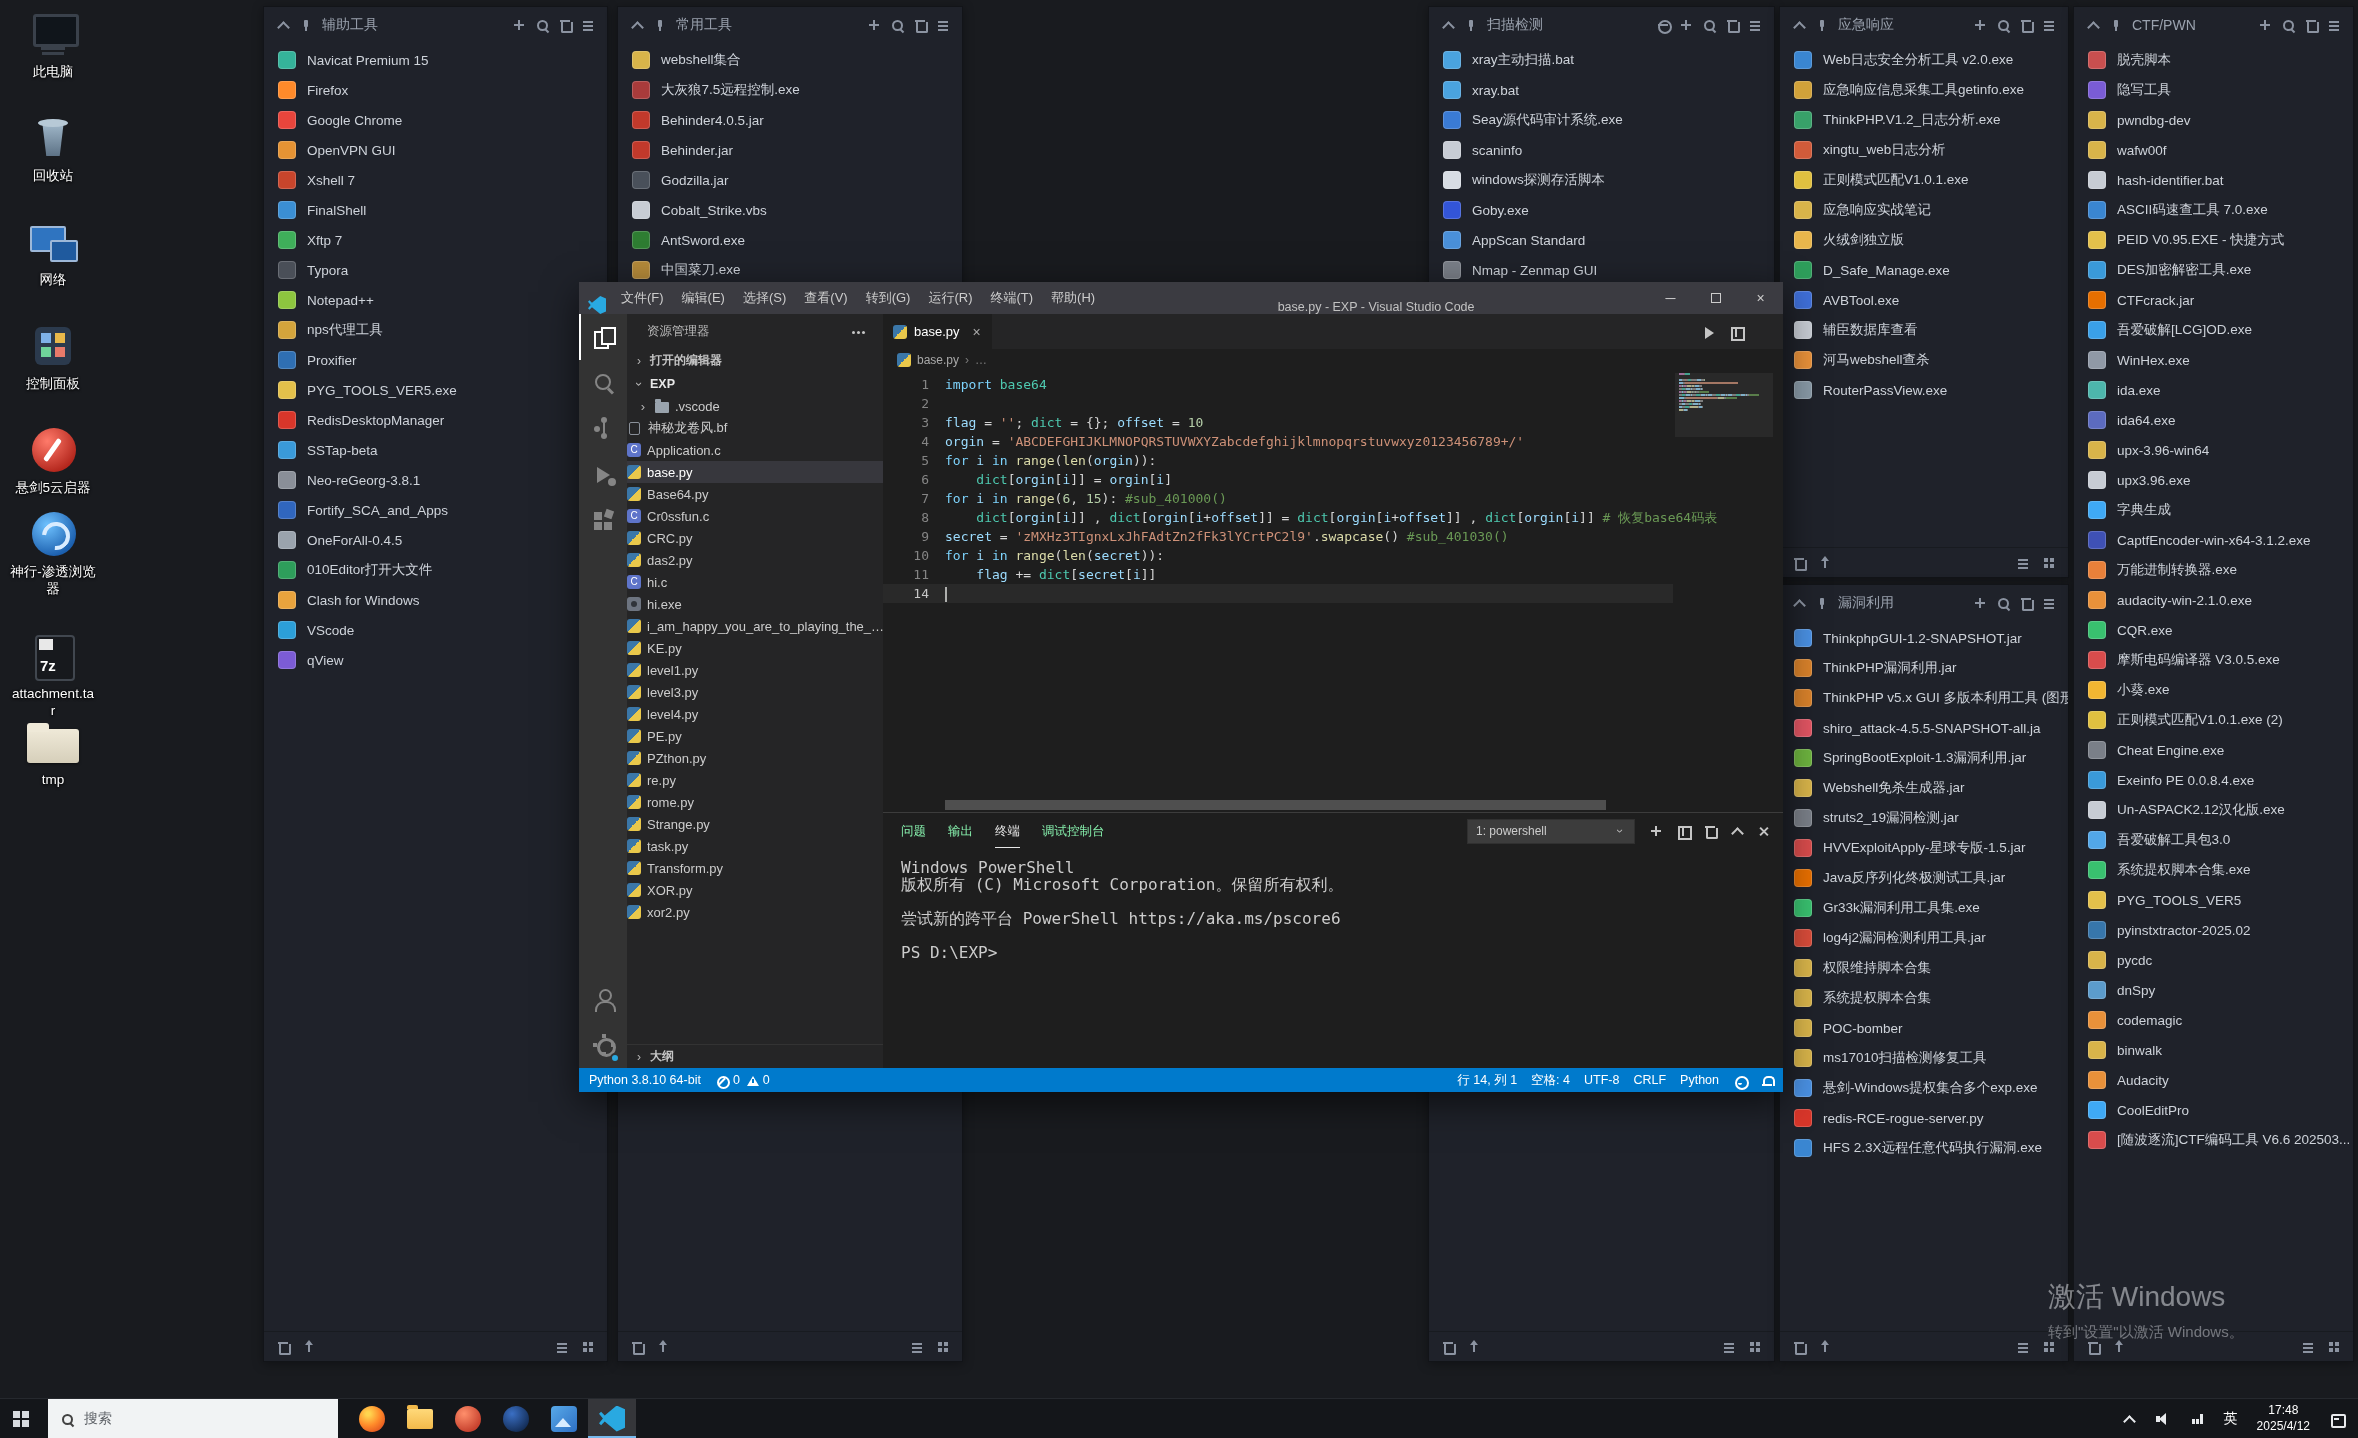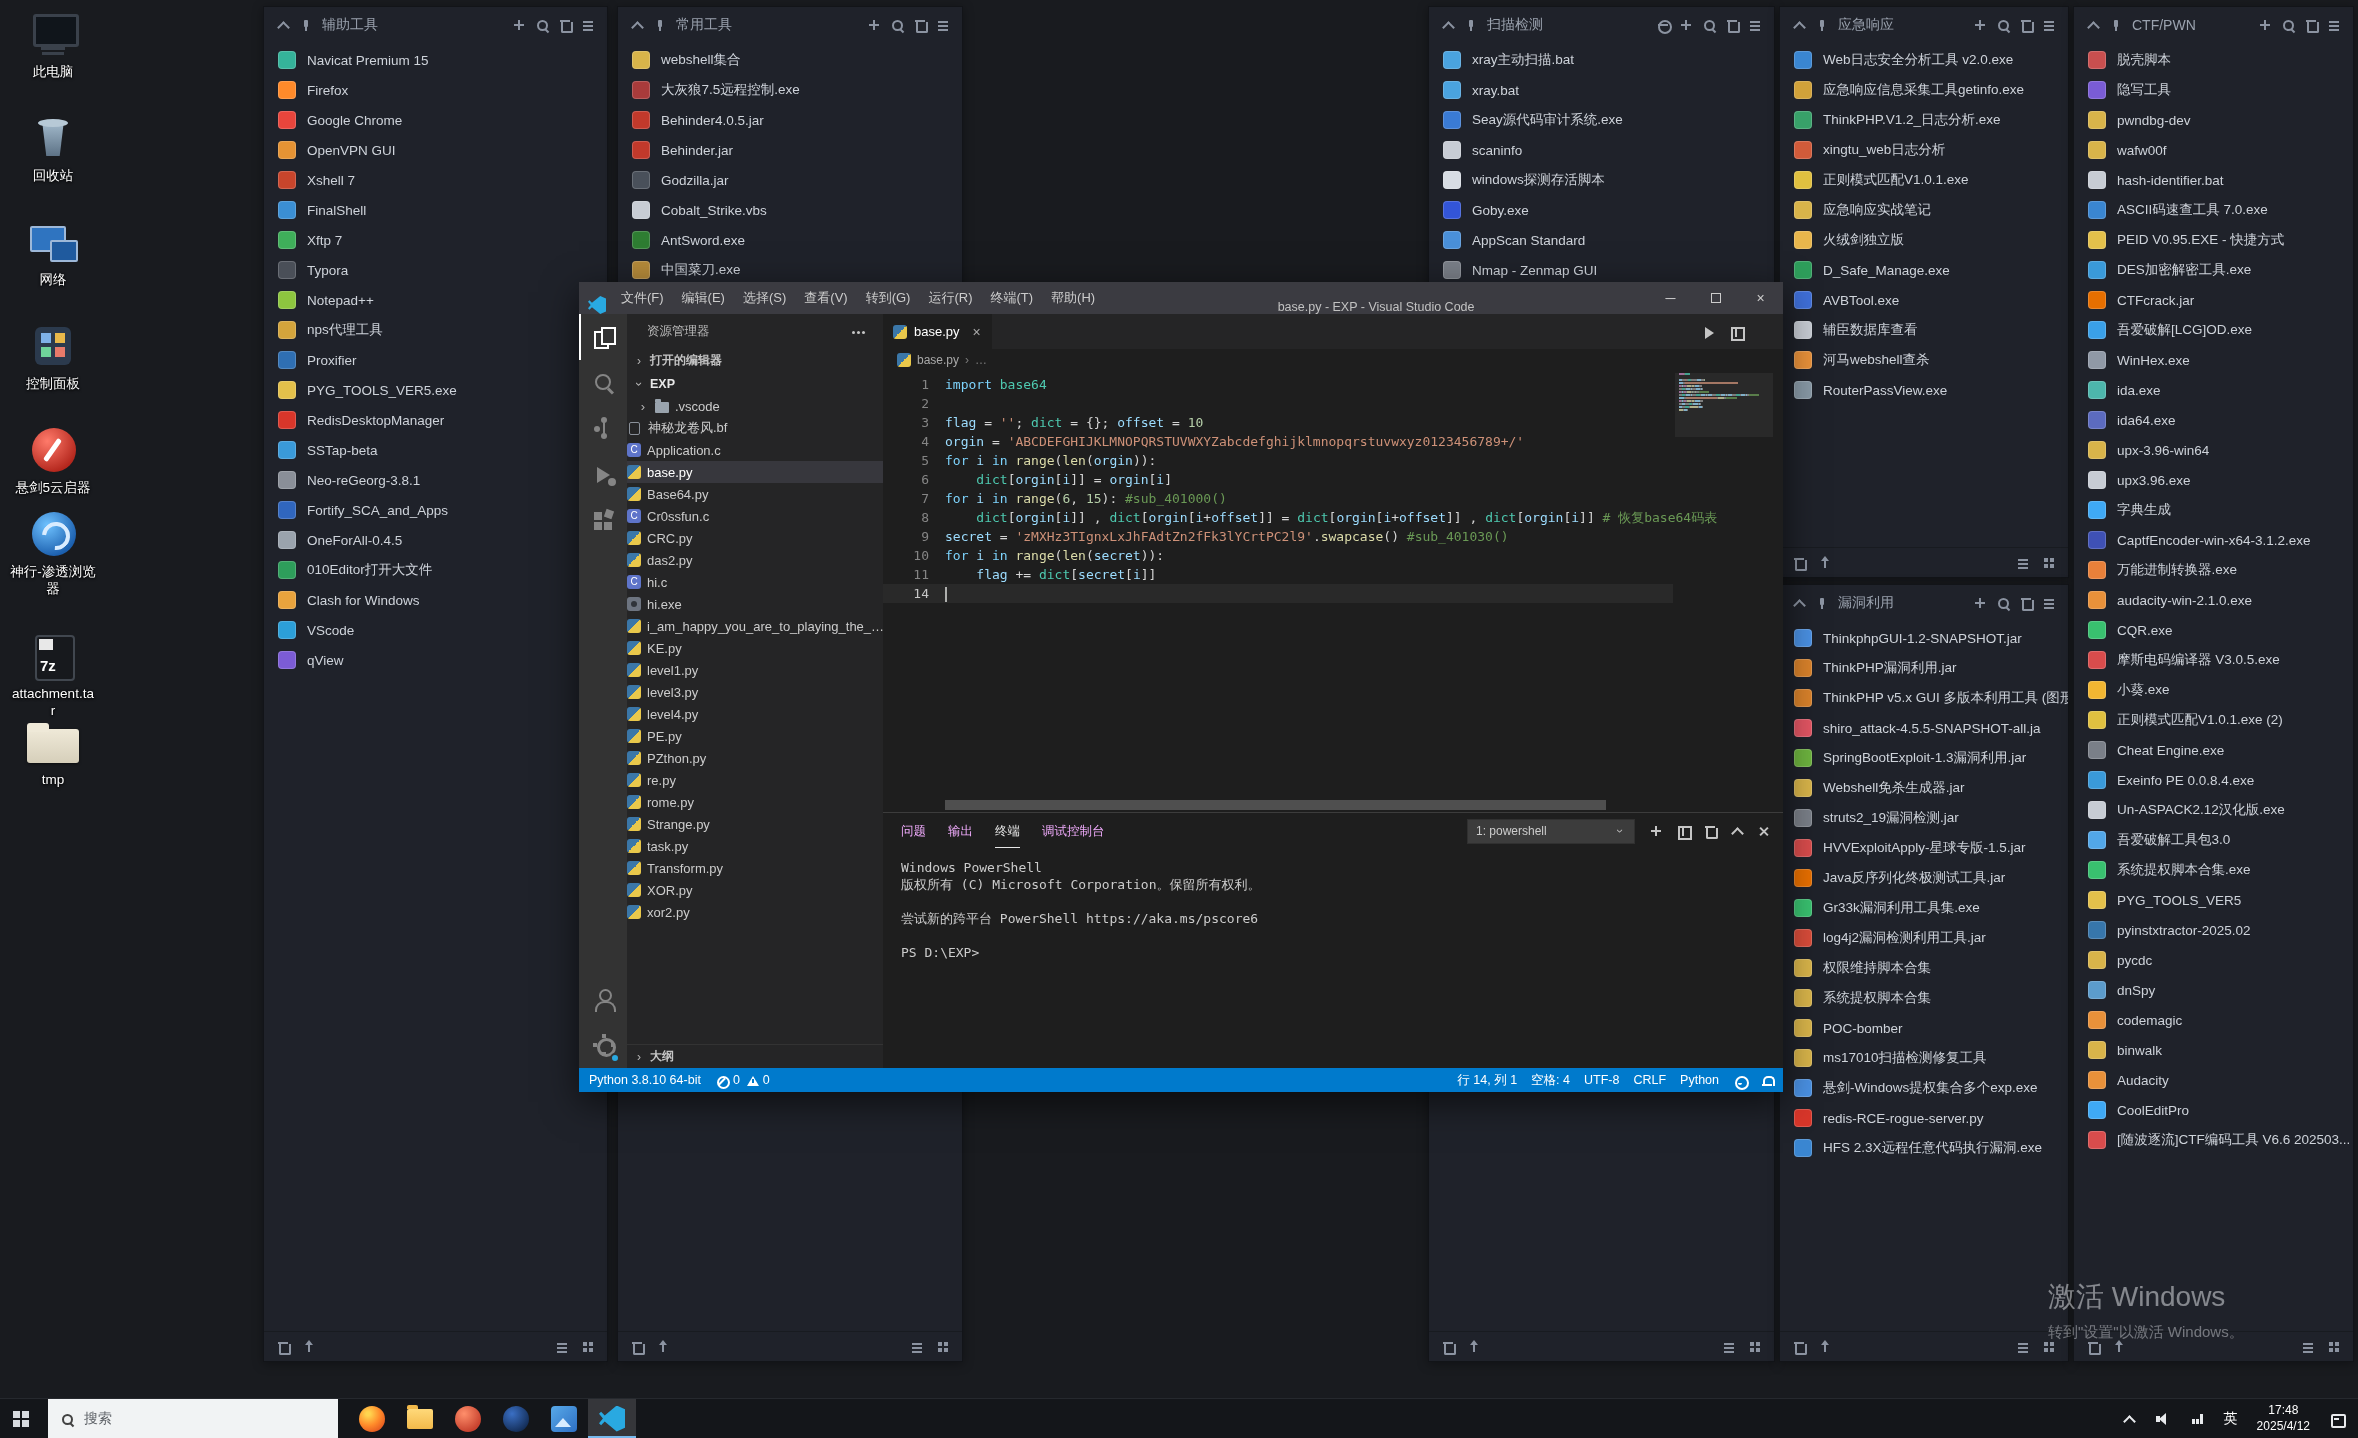--- a/index.html
+++ b/index.html
@@ -167,27 +167,27 @@
   .minimap { position:absolute; top:2px; right:14px; width:90px; bottom:0; }
   .minimap::before { content:""; position:absolute; left:-4px; right:-4px; top:0; height:64px; background:rgba(255,255,255,.05); }
   .mm-line { display:flex; height:2px; margin-bottom:1px; }
   .mm-seg { height:2px; opacity:.75; }
   .hscroll { position:absolute; left:62px; right:112px; bottom:2px; height:10px; }
   .hs-slider { width:91%; height:100%; background:#4f4f4f; }
 
   .vsc-terminal { height:256px; flex:none; border-top:1px solid #3c3c3c; display:flex; flex-direction:column; background:#1e1e1e; }
   .term-header { height:36px; flex:none; display:flex; align-items:center; padding:0 12px 0 18px; gap:8px; }
   .term-tabs { display:flex; gap:22px; }
-  .term-tab { font-size:12.5px; color:#f0abfc; padding:9px 0 7px; border-bottom:1px solid transparent; }
+  .term-tab { font-size:12.5px; color:#86efac; padding:9px 0 7px; border-bottom:1px solid transparent; }
   .term-tab.active { color:#e7e7e7; border-bottom-color:#e7e7e7; }
   .term-select { width:168px; height:25px; background:#3c3c3c; border:1px solid #303030; color:#cccccc; font-size:12px; display:flex; align-items:center; justify-content:space-between; padding:0 8px; margin-right:6px; }
   .term-select .tw { transform:rotate(90deg); }
   .term-actions { display:flex; align-items:center; gap:13px; }
   .term-actions .mi { color:#c5c5c5; }
-  .term-body { flex:1; padding:10px 0 16px 18px; font-family:"DejaVu Sans Mono", monospace; font-size:13px; color:#cccccc; }
+  .term-body { flex:1; padding:10px 0 16px 18px; font-family:"DejaVu Sans Mono", monospace; font-size:16px; color:#cccccc; }
   .term-line { height:17px; line-height:17px; white-space:pre; }
 
   .vsc-status { height:24px; flex:none; background:#007acc; display:flex; align-items:center; color:#ffffff; font-size:12.5px; padding:0 10px; }
   .st-left,.st-right { display:flex; align-items:center; gap:14px; }
   .st-item { display:flex; align-items:center; gap:5px; white-space:nowrap; }
   .st-item .mi { color:#fff; width:13px; height:13px; }
   .st-item .mi-warn::after { background:#007acc; }
 
   
   .watermark { position:absolute; left:2048px; top:1278px; z-index:40; pointer-events:none; }

